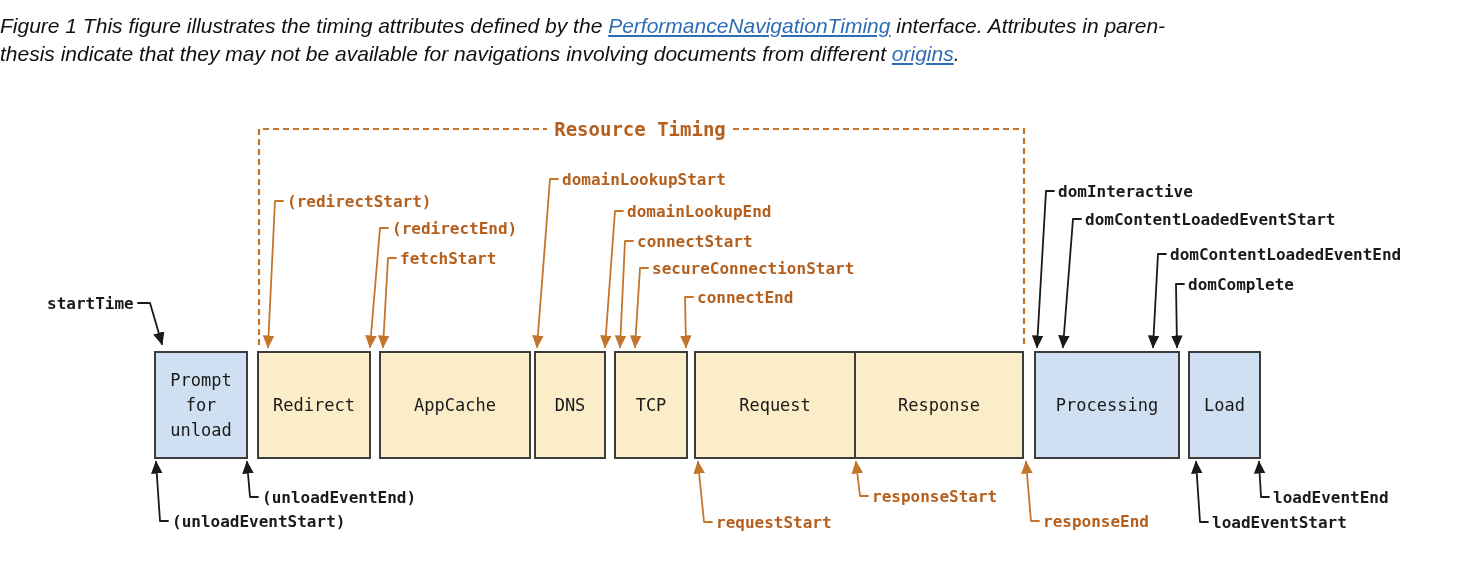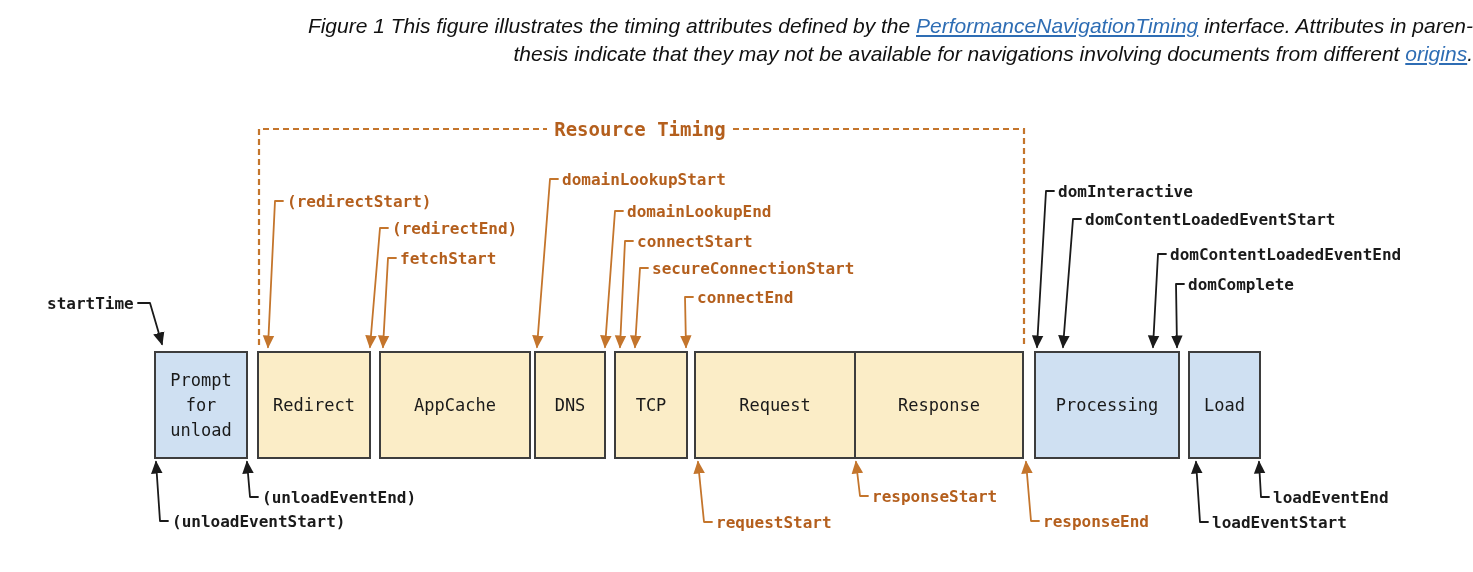--- a/index.html
+++ b/index.html
@@ -7,21 +7,21 @@
     position:relative;
     width:1473px;height:572px;
     background:#ffffff;
     overflow:hidden;
     font-family:"Liberation Sans", sans-serif;
   }
   .caption{
     position:absolute;
     top:12px;left:0;width:1473px;
     margin:0;
-    text-align:right;
+    text-align:left;
     font-style:italic;
     font-size:21px;
     line-height:28px;
     color:#111111;
     font-family:"Liberation Sans", sans-serif;
   }
   .caption a{
     text-decoration:underline;
     cursor:pointer;
   }

